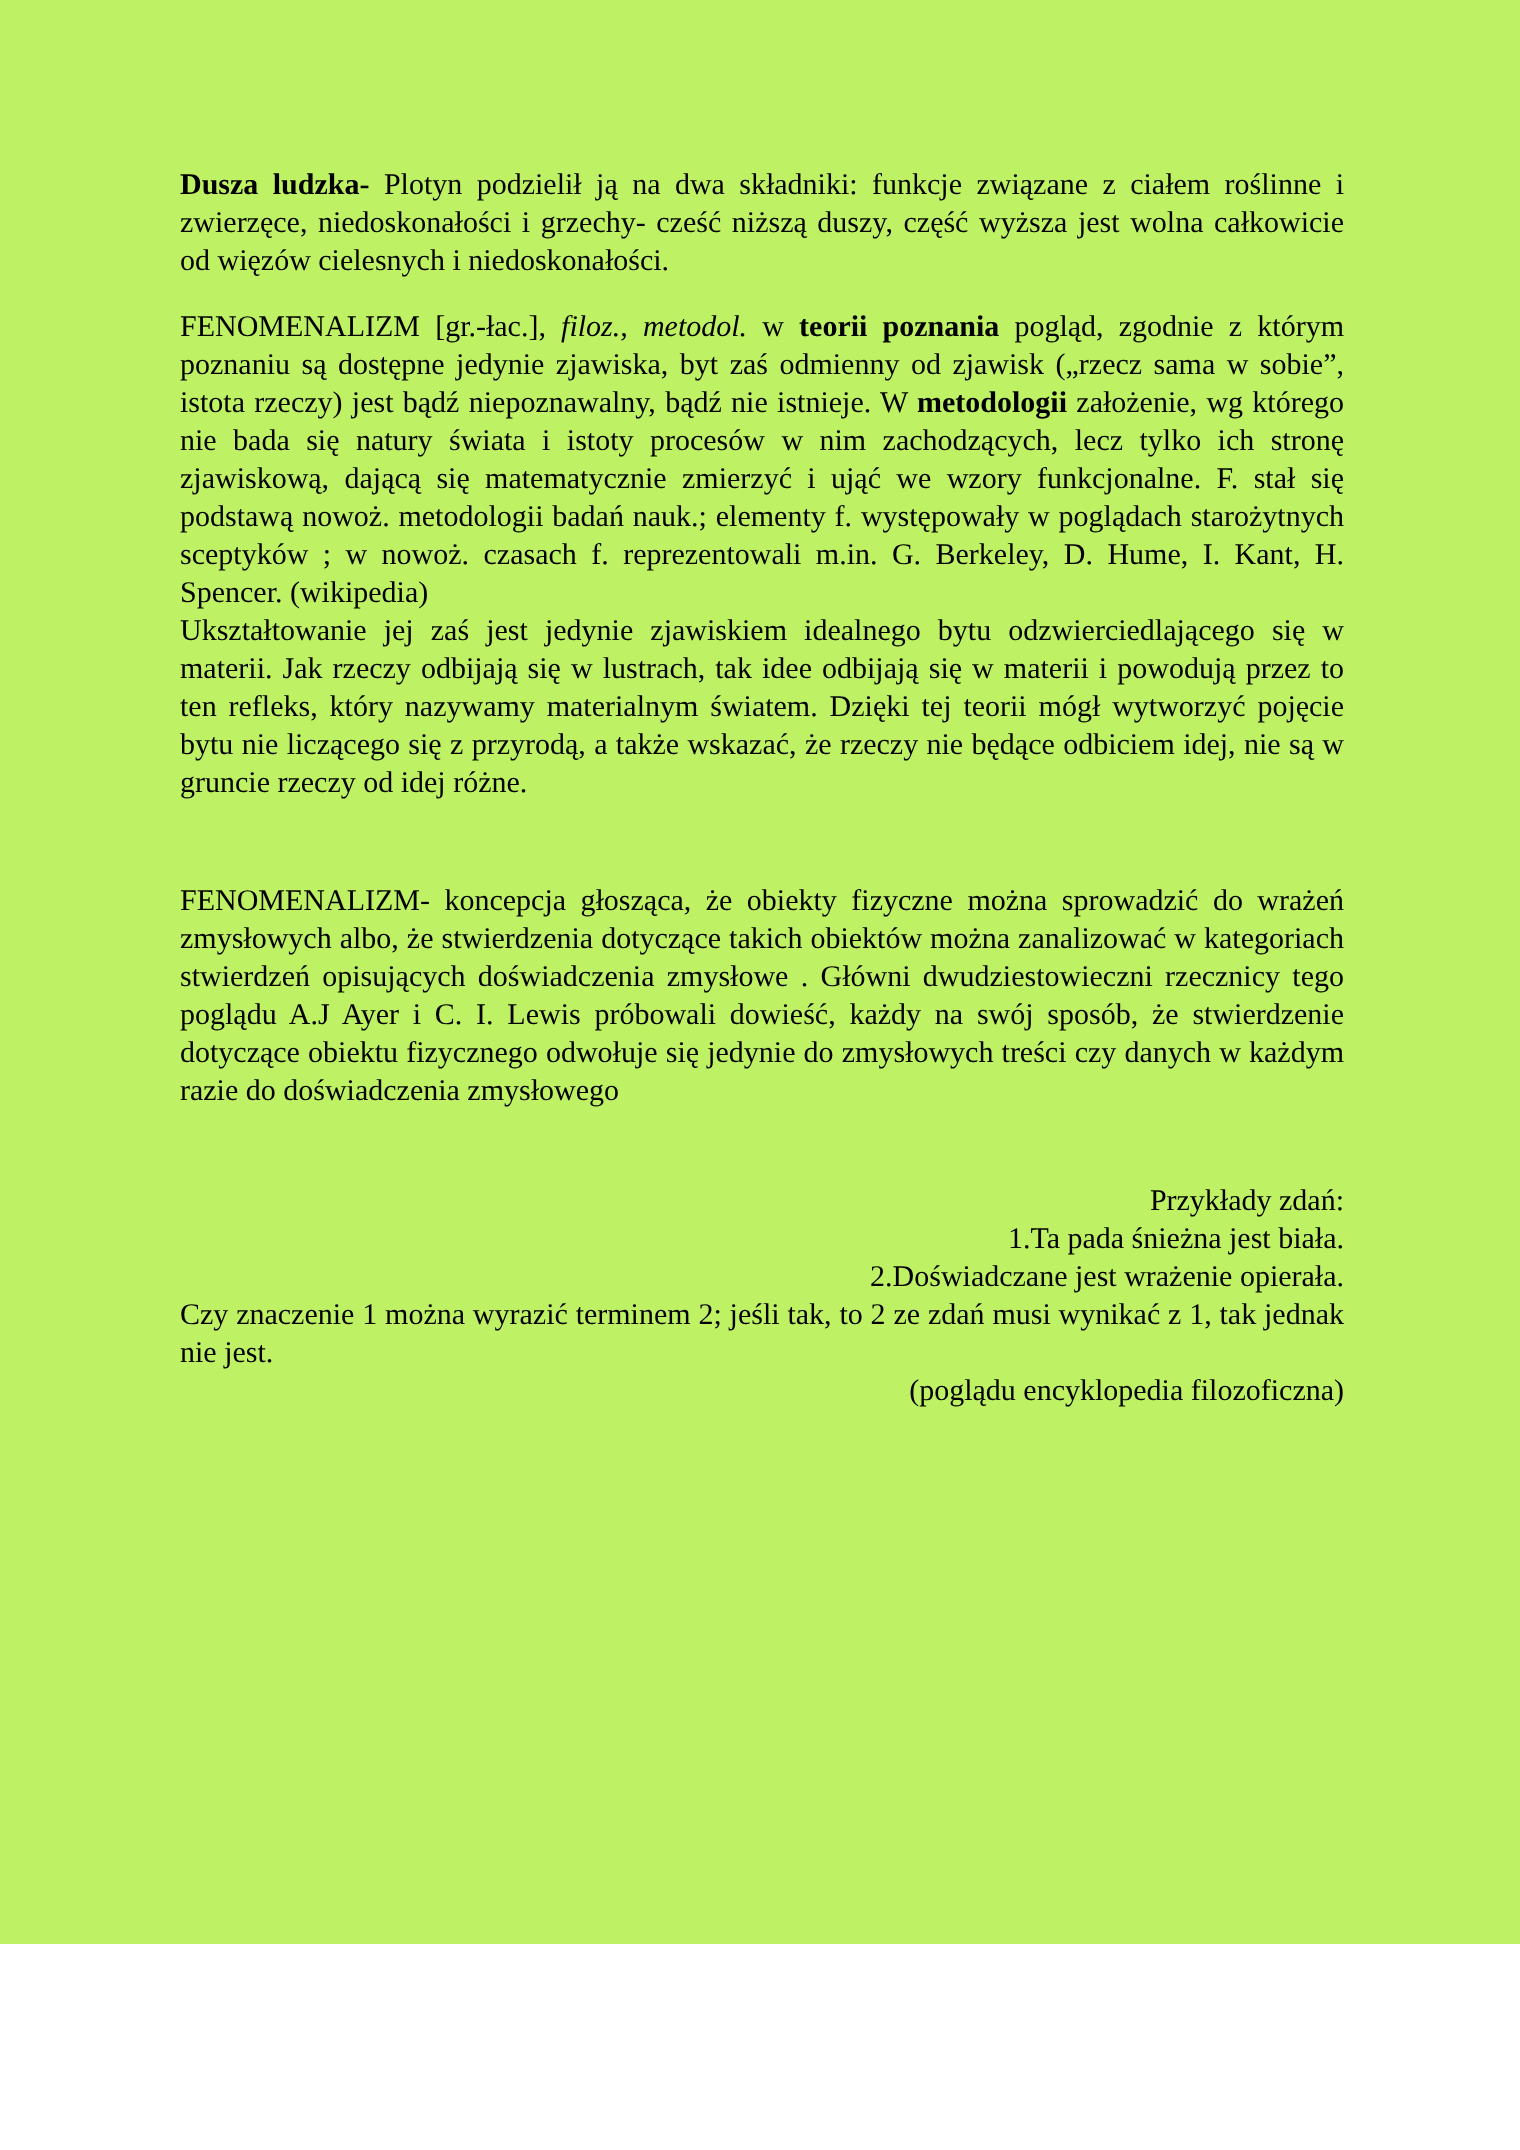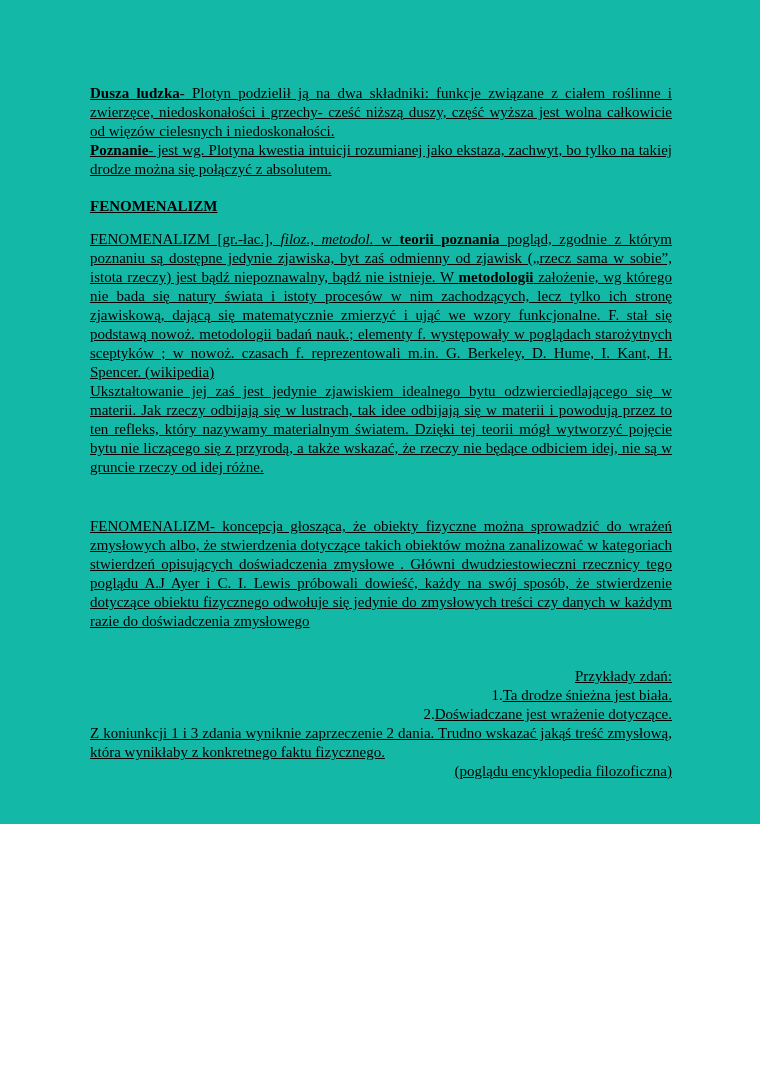--- a/index.html
+++ b/index.html
@@ -3,31 +3,30 @@
 <meta charset="utf-8">
 <style>
   html, body {
     margin: 0;
     padding: 0;
     background: #ffffff;
   }
   .page {
     position: relative;
     width: 760px;
-    height: 824px;
+    height: 972px;
     box-sizing: border-box;
-    background: #14b8a6;
+    background: #bef264;
     color: #000000;
     padding: 84px 88px 40px 90px;
     font-family: "Liberation Serif", "DejaVu Serif", serif;
     font-size: 15px;
     line-height: 19px;
     text-align: justify;
     overflow: hidden;
-    text-decoration: underline;
   }
   .page p {
     margin: 0;
     padding: 0;
   }
   .heading {
     font-weight: bold;
     margin-top: 18px !important;
   }
   .gap-after-heading { margin-top: 14px !important; }
@@ -42,36 +41,34 @@
     width: 27px;
   }
 </style>
 </head>
 <body>
 
 <div class="page">
 
   <p><b>Dusza ludzka-</b><span> Plotyn podzielił ją na dwa składniki: funkcje związane z ciałem roślinne i zwierzęce, niedoskonałości i grzechy- cześć niższą duszy, część wyższa jest wolna całkowicie od więzów cielesnych i niedoskonałości.</span></p>
 
-  <p><b>Poznanie-</b><span> jest wg. Plotyna kwestia intuicji rozumianej jako ekstaza, zachwyt, bo tylko na takiej drodze można się połączyć z absolutem.</span></p>
 
-  <p class="heading">FENOMENALIZM</p>
 
   <p class="gap-after-heading"><span>FENOMENALIZM [gr.-łac.], </span><i>filoz., metodol.</i><span> w </span><b>teorii poznania</b><span> pogląd, zgodnie z którym poznaniu są dostępne jedynie zjawiska, byt zaś odmienny od zjawisk („rzecz sama w sobie”, istota rzeczy) jest bądź niepoznawalny, bądź nie istnieje. W </span><b>metodologii</b><span> założenie, wg którego nie bada się natury świata i istoty procesów w nim zachodzących, lecz tylko ich stronę zjawiskową, dającą się matematycznie zmierzyć i ująć we wzory funkcjonalne. F. stał się podstawą nowoż. metodologii badań nauk.; elementy f. występowały w poglądach starożytnych sceptyków ; w nowoż. czasach f. reprezentowali m.in. G. Berkeley, D. Hume, I. Kant, H. Spencer. (wikipedia)</span></p>
 
 
   <p>Ukształtowanie jej zaś jest jedynie zjawiskiem idealnego bytu odzwierciedlającego się w materii. Jak rzeczy odbijają się w lustrach, tak idee odbijają się w materii i powodują przez to ten refleks, który nazywamy materialnym światem. Dzięki tej teorii mógł wytworzyć pojęcie bytu nie liczącego się z przyrodą, a także wskazać, że rzeczy nie będące odbiciem idej, nie są w gruncie rzeczy od idej różne.</p>
 
   <p class="gap-2">FENOMENALIZM- koncepcja głosząca, że obiekty fizyczne można sprowadzić do wrażeń zmysłowych albo, że stwierdzenia dotyczące takich obiektów można zanalizować w kategoriach stwierdzeń opisujących doświadczenia zmysłowe . Główni dwudziestowieczni rzecznicy tego poglądu A.J Ayer i C. I. Lewis próbowali dowieść, każdy na swój sposób, że stwierdzenie dotyczące obiektu fizycznego odwołuje się jedynie do zmysłowych treści czy danych w każdym razie do doświadczenia zmysłowego</p>
 
   <p class="gap-examples list-item">Przykłady zdań:</p>
 
-  <p class="list-item"><span class="num">1.</span><span>Ta drodze śnieżna jest biała.</span></p>
+  <p class="list-item"><span class="num">1.</span><span>Ta pada śnieżna jest biała.</span></p>
 
-  <p class="list-item"><span class="num">2.</span><span>Doświadczane jest wrażenie dotyczące.</span></p>
+  <p class="list-item"><span class="num">2.</span><span>Doświadczane jest wrażenie opierała.</span></p>
+
+  <p>Czy znaczenie 1 można wyrazić terminem 2; jeśli tak, to 2 ze zdań musi wynikać z 1, tak jednak nie jest.</p>
 
 
-
-  <p>Z koniunkcji 1 i 3 zdania wyniknie zaprzeczenie 2 dania. Trudno wskazać jakąś treść zmysłową, która wynikłaby z konkretnego faktu fizycznego.</p>
 
   <p class="list-item">(poglądu encyklopedia filozoficzna)</p>
 
 </div>
 
 </body></html>

